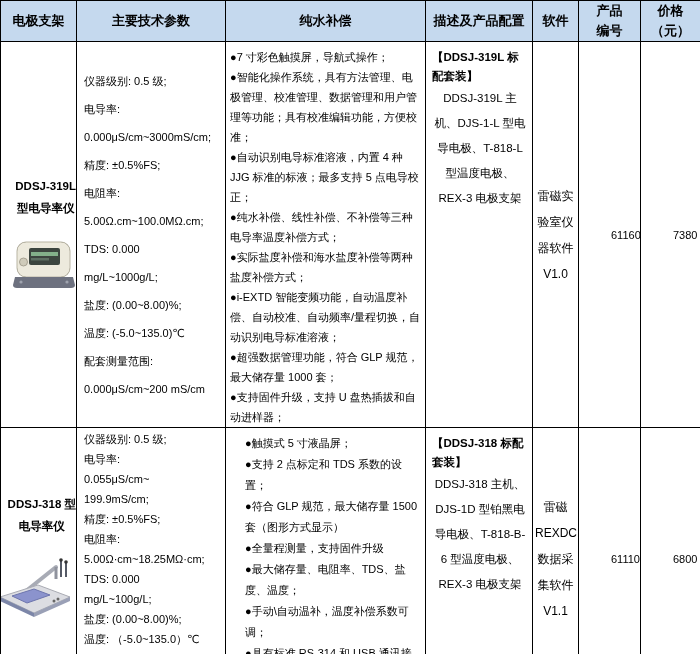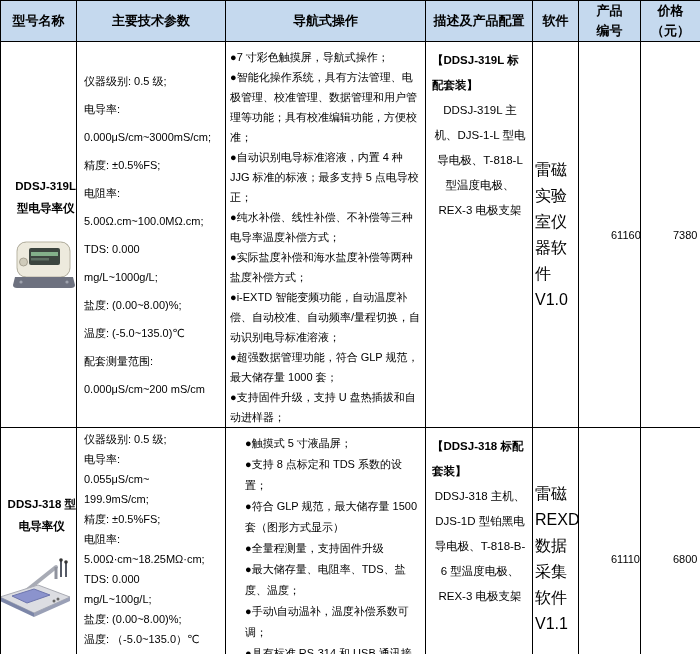--- a/index.html
+++ b/index.html
@@ -50,26 +50,26 @@
     padding:5px 3px 0 4px;
   }
   .r1 .feature-item{line-height:20px;}
   .r2 .feature-item{line-height:21px;margin-left:15px;}
 
   td.config-cell{
     vertical-align:top;
     font-size:11.5px;
     padding:6px 4px 0 6px;
   }
-  .config-title{font-weight:bold;line-height:25px;}
+  .config-title{font-weight:bold;line-height:19px;}
   .config-body{line-height:25px;text-align:center;}
 
   td.software-cell{
-    text-align:left;vertical-align:middle;
-    font-size:16px;line-height:26px;
+    text-align:center;vertical-align:middle;
+    font-size:12px;line-height:26px;
     padding:8px 2px;
   }
   td.pn-cell,td.price-cell{
     text-align:left;vertical-align:middle;
     font-size:11px;
     padding-left:32px;
   }
 </style>
 </head>
 <body>
@@ -79,23 +79,23 @@
     <col style="width:76px">
       <col style="width:149px">
       <col style="width:200px">
     <col style="width:107px">
       <col style="width:46px">
       <col style="width:62px">
     <col style="width:60px">
   </colgroup>
   <thead>
     <tr>
-      <th>型号名称</th>
+      <th>电极支架</th>
       <th>主要技术参数</th>
-      <th>导航式操作</th>
+      <th>纯水补偿</th>
       <th>描述及产品配置</th>
       <th>软件</th>
       <th>产品
 编号</th>
       <th>价格
 （元）</th>
     </tr>
   </thead>
   <tbody>
     <tr class="r1">
@@ -177,21 +177,21 @@
 精度: ±0.5%FS;
 电阻率:
 5.00Ω·cm~18.25MΩ·cm;
 TDS: 0.000 mg/L~100g/L;
 盐度: (0.00~8.00)%;
 温度: （-5.0~135.0）℃
 配套测量范围:
 0.055μS/cm~199.9mS/cm</td>
       <td class="features-cell">
           <div class="feature-item">●触摸式 5 寸液晶屏；</div>
-          <div class="feature-item">●支持 8 点标定和 TDS 系数的设置；</div>
+          <div class="feature-item">●支持 2 点标定和 TDS 系数的设置；</div>
           <div class="feature-item">●符合 GLP 规范，最大储存量 1500 套（图形方式显示）</div>
           <div class="feature-item">●全量程测量，支持固件升级</div>
           <div class="feature-item">●最大储存量、电阻率、TDS、盐度、温度；</div>
           <div class="feature-item">●手动\自动温补，温度补偿系数可调；</div>
           <div class="feature-item">●具有标准 RS-314 和 USB 通讯接口以及 REX 数据采集软件</div>
         </td>
       <td class="config-cell">
         <div class="config-title">【DDSJ-318 标配套装】</div>
         <div class="config-body">DDSJ-318 主机、DJS-1D 型铂黑电导电极、T-818-B-6 型温度电极、REX-3 电极支架</div>
       </td>

